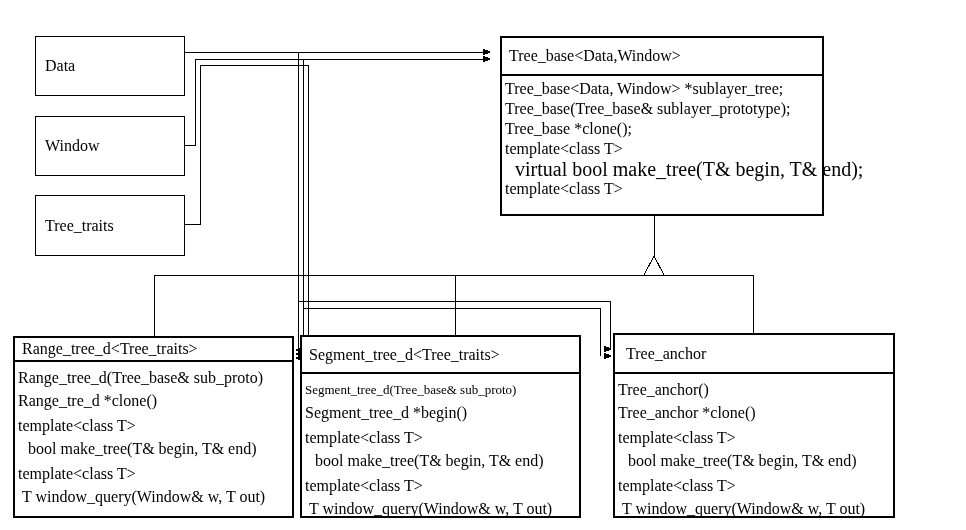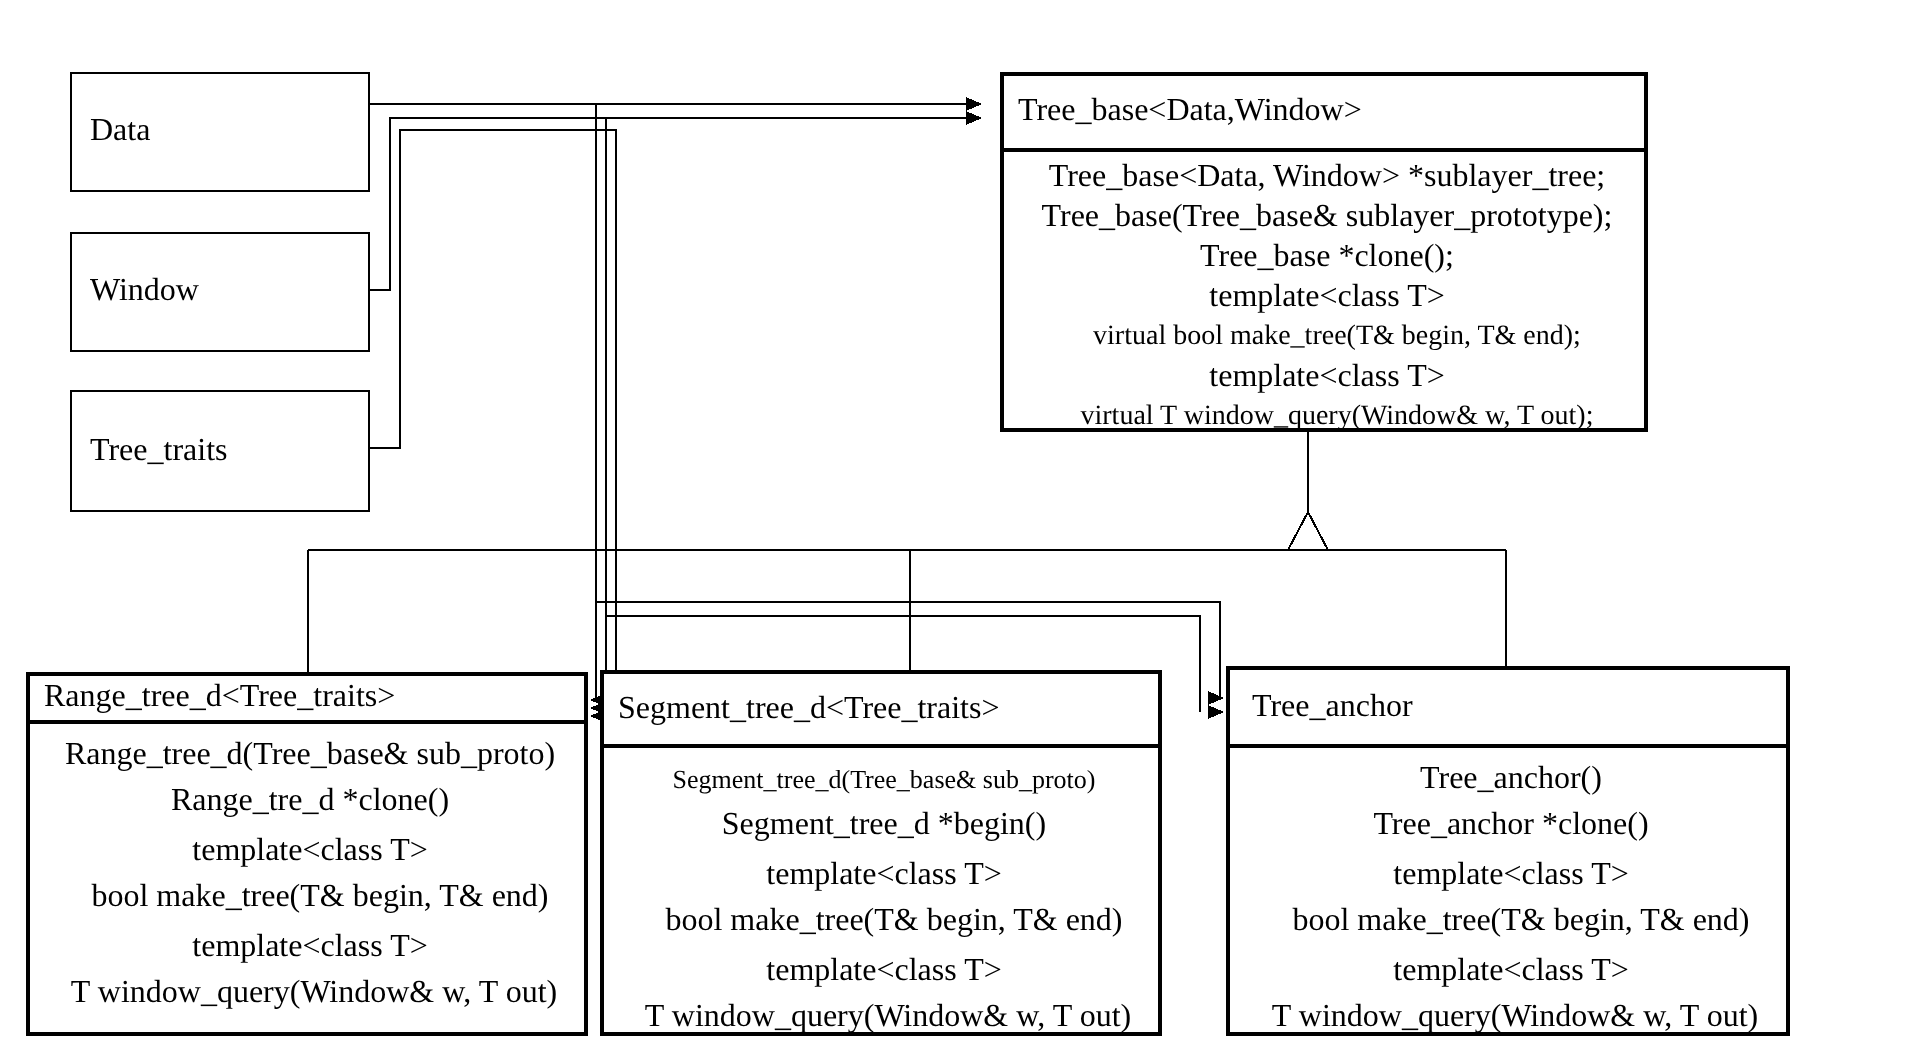--- a/index.html
+++ b/index.html
@@ -1,20 +1,19 @@
 <!DOCTYPE html>
 <html><head>
 <meta charset="utf-8">
 <style>
   html,body{margin:0;padding:0;background:#ffffff;}
   #stage{
     position:relative;width:966px;height:530px;background:#ffffff;
     font-family:"Liberation Serif","DejaVu Serif",serif;color:#000;
     overflow:hidden;
-    text-align:center;
   }
   svg#wires{position:absolute;left:0;top:0;z-index:1;}
   .pbox{
     position:absolute;border:1px solid #000;background:#fff;z-index:2;
     display:flex;align-items:center;padding-left:9px;font-size:16px;
   }
   .cbox{
     position:absolute;border:2px solid #000;background:#fff;z-index:2;
     box-sizing:border-box;
   }
@@ -24,21 +23,21 @@
     box-sizing:border-box;white-space:nowrap;
   }
   .cbox .body{padding:3px 0 0 3px;}
   .member{
     font-size:16px;line-height:20px;white-space:nowrap;
   }
   .bb .member{line-height:23px;}
   .bb .body{padding-top:4px;}
   .member.indent{padding-left:10px;}
   .member.indent-sm{padding-left:4px;}
-  .member.small{font-size:14px;}
+  .member.small{font-size:20px;}
   .member.xsmall{font-size:13px;}
   .member.gap-top{margin-top:2px;}
 </style>
 </head>
 <body>
 
 <div id="stage">
 
   <svg id="wires" width="966" height="530" viewBox="0 0 966 530" shape-rendering="crispEdges">
     <g stroke="#000" stroke-width="1" fill="none">
@@ -93,21 +92,20 @@
 
   <div class="cbox" style="left:500px;top:36px;width:324px;height:180px;">
     <div class="title" style="height:38px;">Tree_base&lt;Data,Window&gt;</div>
     <div class="body">
       <div class="member">Tree_base&lt;Data, Window&gt; *sublayer_tree;</div>
       <div class="member">Tree_base(Tree_base&amp; sublayer_prototype);</div>
       <div class="member">Tree_base *clone();</div>
       <div class="member">template&lt;class T&gt;</div>
       <div class="member indent small">virtual bool make_tree(T&amp; begin, T&amp; end);</div>
       <div class="member">template&lt;class T&gt;</div>
-      <div class="member indent small">virtual T window_query(Window&amp; w, T out);</div>
     </div>
   </div>
 
   <div class="cbox bb" style="left:13px;top:336px;width:281px;height:182px;">
     <div class="title" style="height:24px;">Range_tree_d&lt;Tree_traits&gt;</div>
     <div class="body">
       <div class="member">Range_tree_d(Tree_base&amp; sub_proto)</div>
       <div class="member">Range_tre_d *clone()</div>
       <div class="member gap-top">template&lt;class T&gt;</div>
       <div class="member indent">bool make_tree(T&amp; begin, T&amp; end)</div>

